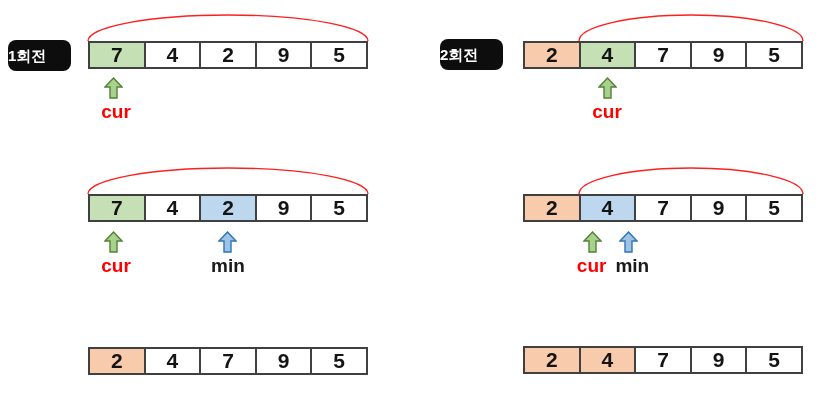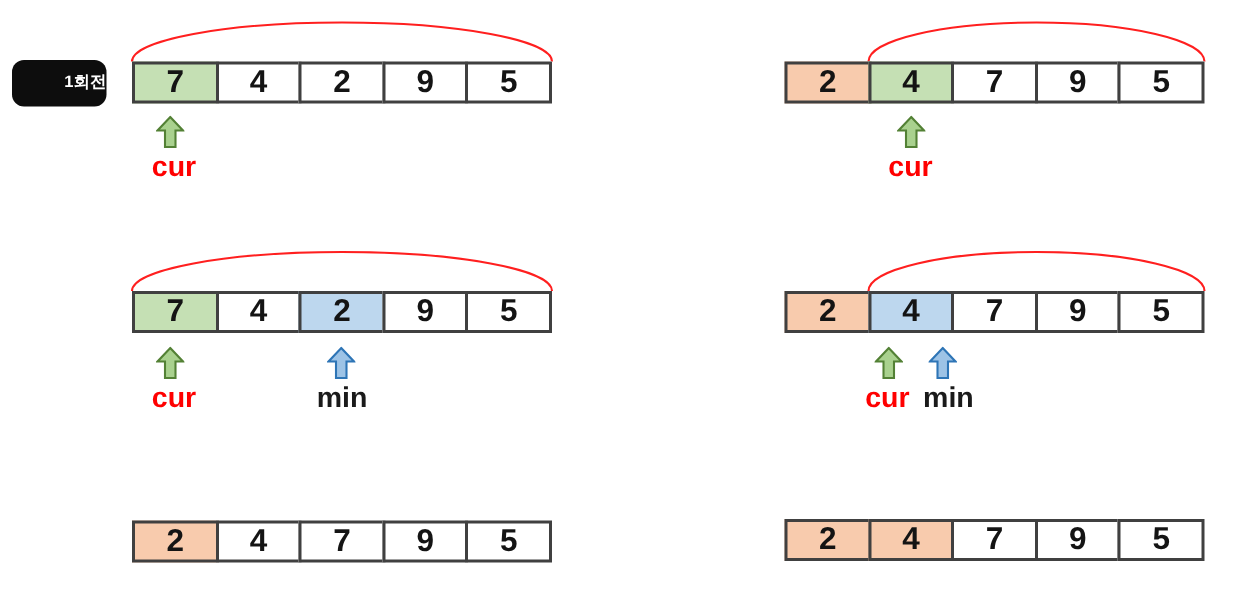--- a/index.html
+++ b/index.html
@@ -9,26 +9,26 @@
     width: 825px;
     height: 403px;
     background: #ffffff;
     overflow: hidden;
   }
   .badge {
     position: absolute;
     width: 63px;
     height: 31px;
     line-height: 31px;
-    text-align: right;
+    text-align: left;
     background: var(--badge_bg, #0d0d0d);
     color: var(--badge_text, #ffffff);
     border-radius: 8px;
     font-weight: bold;
-    font-size: 11px;
+    font-size: 15px;
   }
   .array {
     position: absolute;
     display: flex;
     width: 280px;
     height: 28px;
   }
   .cell {
     flex: 1;
     box-sizing: border-box;
@@ -119,20 +119,21 @@
   <div class="ptr-label min" style="left:200px;top:255px;width:56px">min</div>
 
   <div class="array" style="left:88px;top:347px">
     <div class="cell" style="background-color: rgb(248, 203, 173);">2</div>
     <div class="cell" style="background-color: rgb(255, 255, 255);">4</div>
     <div class="cell" style="background-color: rgb(255, 255, 255);">7</div>
     <div class="cell" style="background-color: rgb(255, 255, 255);">9</div>
     <div class="cell" style="background-color: rgb(255, 255, 255);">5</div>
   </div>
 
+  <div class="badge" style="left:440px;top:39px">2회전</div>
 
   <svg class="arc" style="left:577px;top:12px" width="228" height="30">
     <path d="M2,29 A112,26 0 0 1 226,29"></path>
   </svg>
   <div class="array" style="left:523px;top:41px">
     <div class="cell" style="background-color: rgb(248, 203, 173);">2</div>
     <div class="cell" style="background-color: rgb(197, 224, 180);">4</div>
     <div class="cell" style="background-color: rgb(255, 255, 255);">7</div>
     <div class="cell" style="background-color: rgb(255, 255, 255);">9</div>
     <div class="cell" style="background-color: rgb(255, 255, 255);">5</div>

